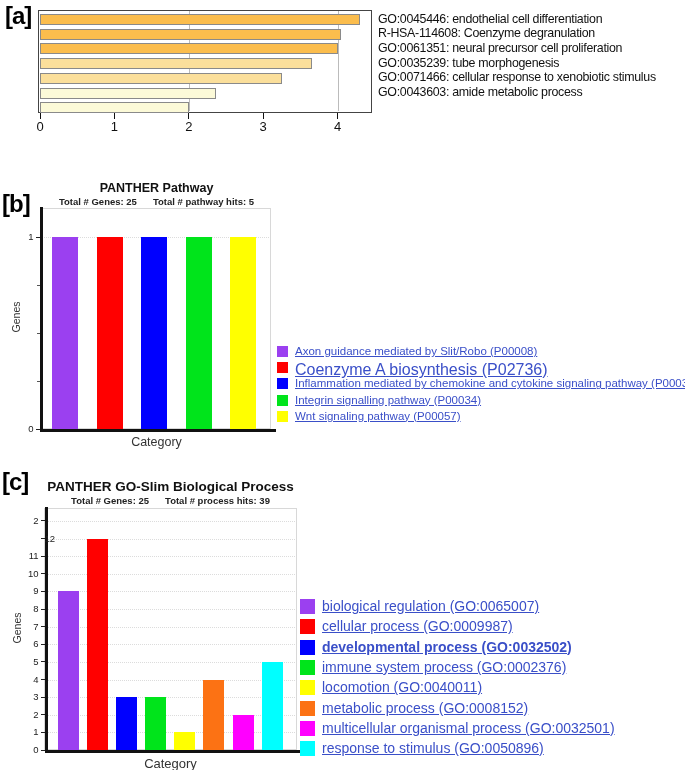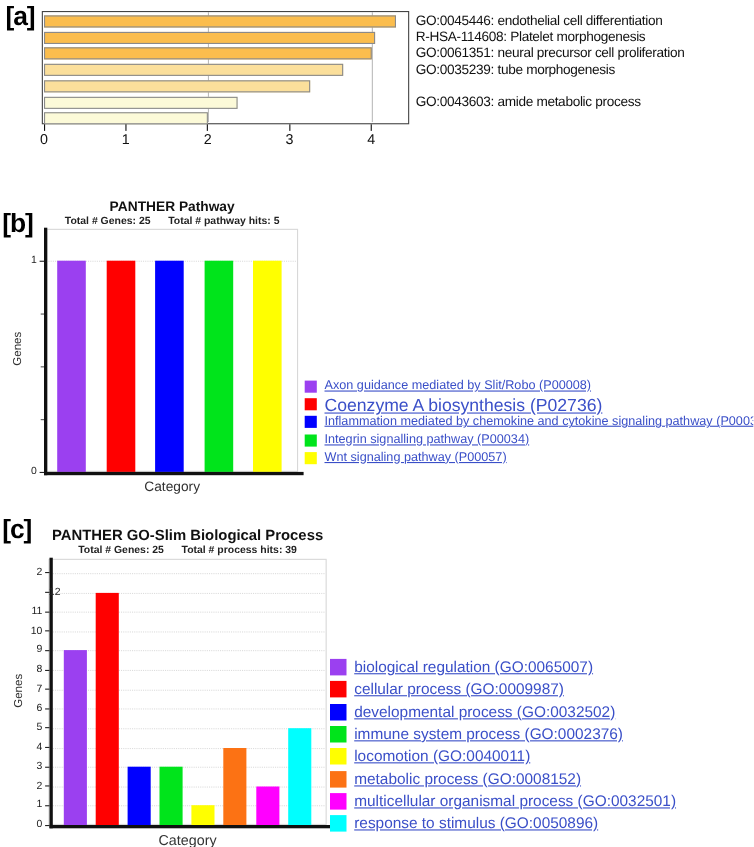--- a/index.html
+++ b/index.html
@@ -33,23 +33,24 @@
       <div class="abs ctr" style="left: 28px; top: 119px; width: 24px; font-size: 13px;">0</div>
       <div class="abs" style="left: 113.9px; top: 113px; width: 1px; height: 6px; background: rgb(17, 17, 17);"></div>
       <div class="abs ctr" style="left: 102.4px; top: 119px; width: 24px; font-size: 13px;">1</div>
       <div class="abs" style="left: 188.3px; top: 113px; width: 1px; height: 6px; background: rgb(17, 17, 17);"></div>
       <div class="abs ctr" style="left: 176.8px; top: 119px; width: 24px; font-size: 13px;">2</div>
       <div class="abs" style="left: 262.7px; top: 113px; width: 1px; height: 6px; background: rgb(17, 17, 17);"></div>
       <div class="abs ctr" style="left: 251.2px; top: 119px; width: 24px; font-size: 13px;">3</div>
       <div class="abs" style="left: 337.1px; top: 113px; width: 1px; height: 6px; background: rgb(17, 17, 17);"></div>
       <div class="abs ctr" style="left: 325.6px; top: 119px; width: 24px; font-size: 13px;">4</div>
       <div class="abs nowrap" style="left: 378px; top: 11.5px; font-size: 12.4px; letter-spacing: -0.3px;">GO:0045446: endothelial cell differentiation</div>
-      <div class="abs nowrap" style="left: 378px; top: 26.22px; font-size: 12.4px; letter-spacing: -0.3px;">R-HSA-114608: Platelet morphogenesis</div>
+      <div class="abs nowrap" style="left: 378px; top: 26.22px; font-size: 12.4px; letter-spacing: -0.3px;">R-HSA-114608: Coenzyme degranulation</div>
       <div class="abs nowrap" style="left: 378px; top: 40.94px; font-size: 12.4px; letter-spacing: -0.3px;">GO:0061351: neural precursor cell proliferation</div>
       <div class="abs nowrap" style="left: 378px; top: 55.66px; font-size: 12.4px; letter-spacing: -0.3px;">GO:0035239: tube morphogenesis</div>
+      <div class="abs nowrap" style="left: 378px; top: 70.38px; font-size: 12.4px; letter-spacing: -0.3px;">GO:0071466: cellular response to xenobiotic stimulus</div>
       <div class="abs nowrap" style="left: 378px; top: 85.1px; font-size: 12.4px; letter-spacing: -0.3px;">GO:0043603: amide metabolic process</div>
     </div>
   <div id="panelB" class="abs" style="left:0;top:160px;width:685px;height:300px;">
       <div class="abs tag" style="left: 2px; top: 30px;">[b]</div>
       <div class="abs ctr" style="left: 42px; top: 21px; width: 229px; font-weight: bold; font-size: 12.5px;">PANTHER Pathway</div>
       <div class="abs" style="left: 12px; top: 36px; width: 289px; display: flex; justify-content: center; gap: 16px; font-size: 9.5px; font-weight: bold; color: rgb(34, 34, 34);">
         <span>Total # Genes: 25</span>
         <span>Total # pathway hits: 5</span>
       </div>
       <div class="abs" style="left: 42px; top: 48px; width: 229px; height: 221px; border: 1px solid rgb(216, 216, 216); background: rgb(255, 255, 255);"></div>
@@ -155,21 +156,21 @@
       <div class="abs" style="left: 300px; top: 138px; height: 20.3px;">
         <div class="abs" style="left: 0px; top: 1px; width: 15px; height: 15px; background: rgb(155, 64, 240);"></div>
         <div class="abs nowrap legend-link" style="left: 22px; top: 0px; font-size: 14px; color: rgb(58, 79, 200);">biological regulation (GO:0065007)</div>
       </div>
       <div class="abs" style="left: 300px; top: 158.3px; height: 20.3px;">
         <div class="abs" style="left: 0px; top: 1px; width: 15px; height: 15px; background: rgb(255, 0, 0);"></div>
         <div class="abs nowrap legend-link" style="left: 22px; top: 0px; font-size: 14px; color: rgb(58, 79, 200);">cellular process (GO:0009987)</div>
       </div>
       <div class="abs" style="left: 300px; top: 178.6px; height: 20.3px;">
         <div class="abs" style="left: 0px; top: 1px; width: 15px; height: 15px; background: rgb(0, 0, 255);"></div>
-        <div class="abs nowrap legend-link" style="left: 22px; top: 0px; font-size: 14px; color: rgb(58, 79, 200);">developmental process (GO:0032502)</div>
+        <div class="abs nowrap legend-link" style="left: 22px; top: 0px; font-size: 14px; color: rgb(58, 79, 200); font-weight: bold;">developmental process (GO:0032502)</div>
       </div>
       <div class="abs" style="left: 300px; top: 198.9px; height: 20.3px;">
         <div class="abs" style="left: 0px; top: 1px; width: 15px; height: 15px; background: rgb(0, 228, 27);"></div>
         <div class="abs nowrap legend-link" style="left: 22px; top: 0px; font-size: 14px; color: rgb(58, 79, 200);">immune system process (GO:0002376)</div>
       </div>
       <div class="abs" style="left: 300px; top: 219.2px; height: 20.3px;">
         <div class="abs" style="left: 0px; top: 1px; width: 15px; height: 15px; background: rgb(255, 255, 0);"></div>
         <div class="abs nowrap legend-link" style="left: 22px; top: 0px; font-size: 14px; color: rgb(58, 79, 200);">locomotion (GO:0040011)</div>
       </div>
       <div class="abs" style="left: 300px; top: 239.5px; height: 20.3px;">

